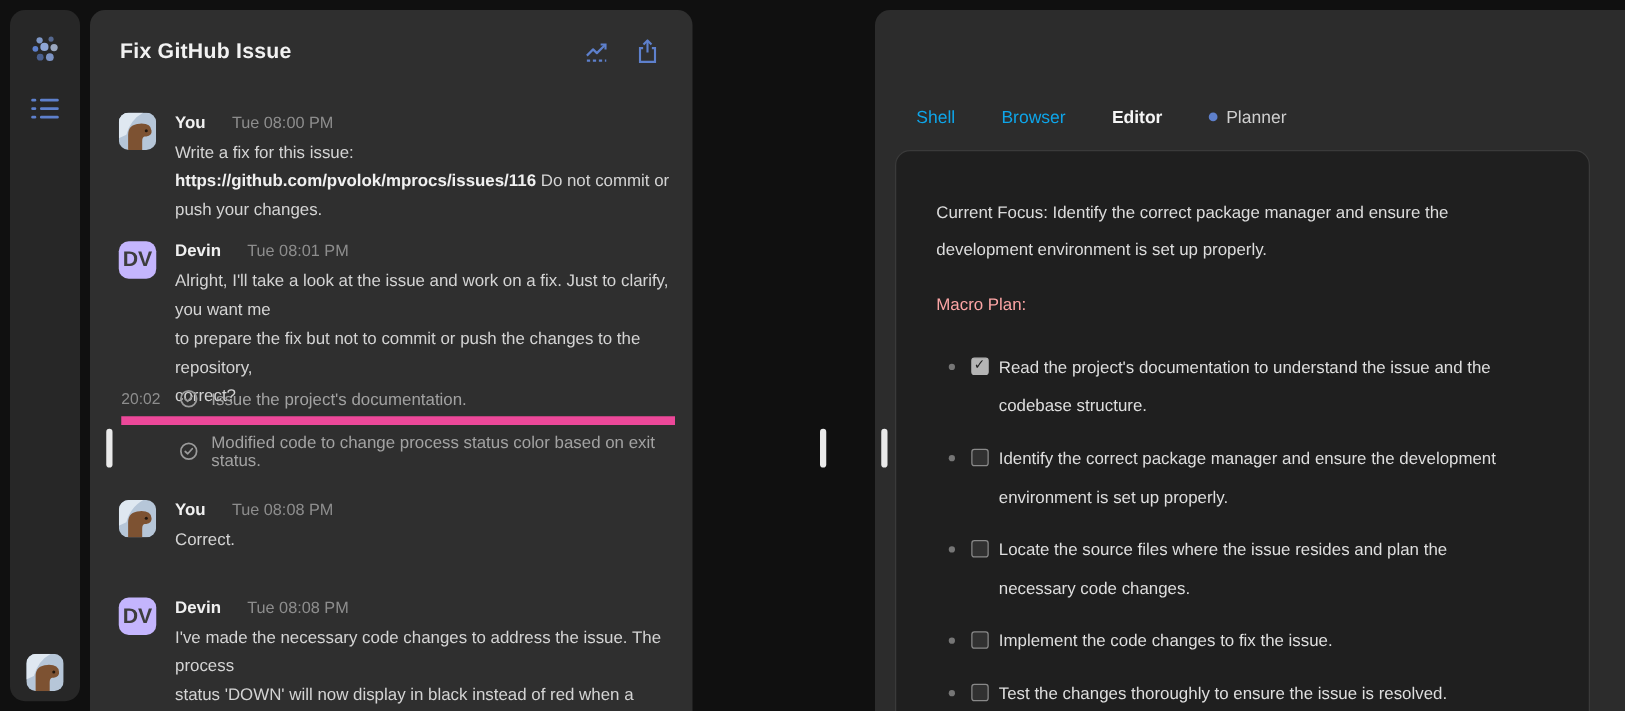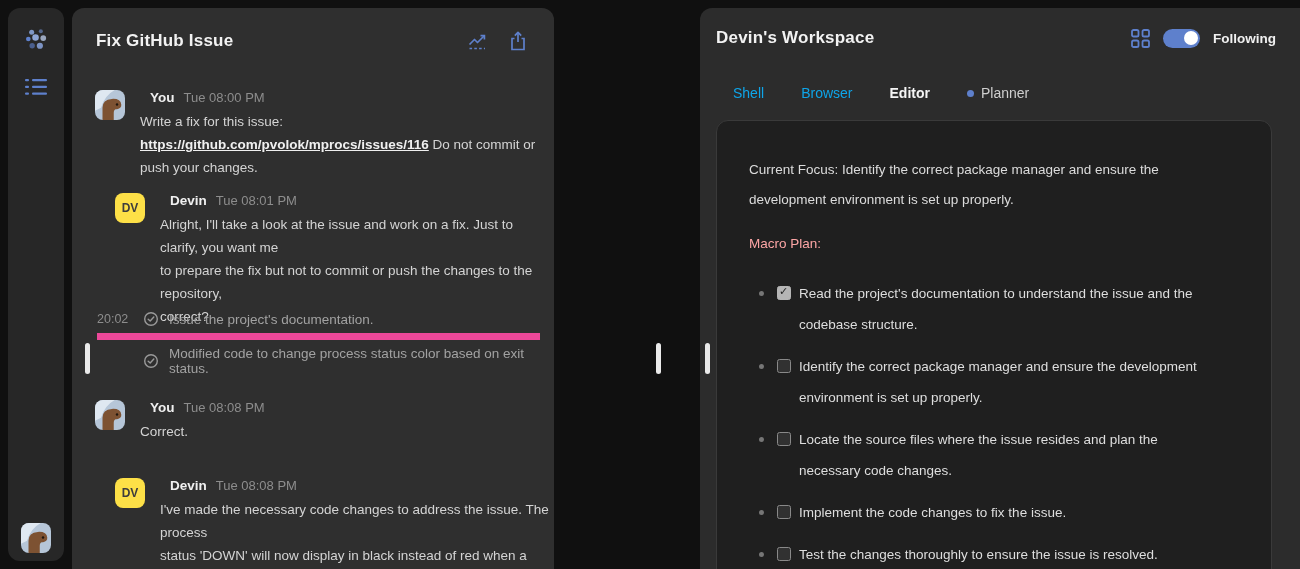--- a/index.html
+++ b/index.html
@@ -16,26 +16,26 @@
   .rail-icon.list{padding-top:24px;}
   .rail-avatar{position:absolute;left:13px;bottom:8px;width:30px;height:30px;border-radius:8px;overflow:hidden;}
   
   .chat{position:absolute;left:72px;top:8px;width:482px;height:561px;background:#2f2f2f;border-radius:12px 12px 0 0;overflow:hidden;}
   .chat-header{position:absolute;top:22px;left:24px;right:26px;display:flex;align-items:center;}
   .chat-title{font-size:17px;font-weight:700;color:#f2f2f2;letter-spacing:.2px;}
   .chat-actions{margin-left:auto;display:flex;gap:19px;align-items:center;}
   .icon-btn{display:flex;cursor:pointer;}
   .msg{position:absolute;left:23px;display:flex;gap:15px;}
   .msg-avatar{width:30px;height:30px;border-radius:8px;overflow:hidden;flex-shrink:0;}
-  .dv-avatar{width:30px;height:30px;border-radius:8px;background:#fde047;color:#3d3d3d;font-weight:700;font-size:12px;display:flex;align-items:center;justify-content:center;flex-shrink:0;margin-left:20px;}
-  .msg-head{display:flex;align-items:baseline;gap:9px;margin-left:10px;}
+  .dv-avatar{width:30px;height:30px;border-radius:8px;background:#c4b5fd;color:#3d3d3d;font-weight:700;font-size:17px;display:flex;align-items:center;justify-content:center;flex-shrink:0;}
+  .msg-head{display:flex;align-items:baseline;gap:21px;}
   .msg-name{font-size:13.5px;font-weight:700;color:#f0f0f0;}
   .msg-time{font-size:13px;color:#8d8d8d;}
   .msg-text{margin-top:5px;font-size:13.5px;color:#d4d4d4;line-height:23px;max-width:528px;white-space:pre-line;}
-  .msg-link{color:#f0f0f0;font-weight:600;text-decoration:underline;cursor:pointer;}
+  .msg-link{color:#f0f0f0;font-weight:600;cursor:pointer;}
   .timeline{position:absolute;top:297px;left:0;right:0;}
   .t-row{display:flex;align-items:center;padding:6px 0;margin:0 14px 0 25px;}
   .t-row.divided{border-bottom:7px solid #ec4899;}
   .t-time{width:46px;font-size:12.5px;color:#8d8d8d;flex-shrink:0;}
   .t-icon{display:flex;margin-right:10px;flex-shrink:0;}
   .t-text{font-size:13.5px;color:#a2a2a2;}
   
   .ws{position:absolute;left:700px;top:8px;width:600px;height:561px;background:#2c2c2c;border-radius:12px 0 0 0;overflow:hidden;}
   .ws-header{position:absolute;top:20px;left:16px;right:24px;display:flex;align-items:center;}
   .ws-title{font-size:17px;font-weight:700;color:#f2f2f2;letter-spacing:.2px;}
@@ -196,37 +196,20 @@
         <span class="msg-name">Devin</span>
         <span class="msg-time">Tue 08:08 PM</span>
       </div>
       <div class="msg-text">I've made the necessary code changes to address the issue. The process
 status 'DOWN' will now display in black instead of red when a process exits</div>
     </div>
   </div>
 </div>
 
 <div class="ws">
-  <div class="ws-header">
-    <div class="ws-title">Devin's Workspace</div>
-    <div class="ws-right">
-      <span class="icon-btn">
-        <svg width="19" height="19" viewBox="0 0 19 19" fill="none" stroke="#5e80cc" stroke-width="1.8">
-          <rect x="1" y="1" width="6.5" height="6.5" rx="1.6"></rect>
-          <rect x="11.5" y="1" width="6.5" height="6.5" rx="1.6"></rect>
-          <rect x="1" y="11.5" width="6.5" height="6.5" rx="1.6"></rect>
-          <rect x="11.5" y="11.5" width="6.5" height="6.5" rx="1.6"></rect>
-        </svg>
-      </span>
-      <span class="toggle on">
-          <span class="toggle-knob"></span>
-        </span>
-      <span class="following-label">Following</span>
-    </div>
-  </div>
 
   <div class="tabs">
     <span class="tab">Shell</span>
     <span class="tab">Browser</span>
     <span class="tab active">Editor</span>
     <span class="tab with-dot">
       <span class="tab-dot"></span>
       <span>Planner</span>
     </span>
   </div>

